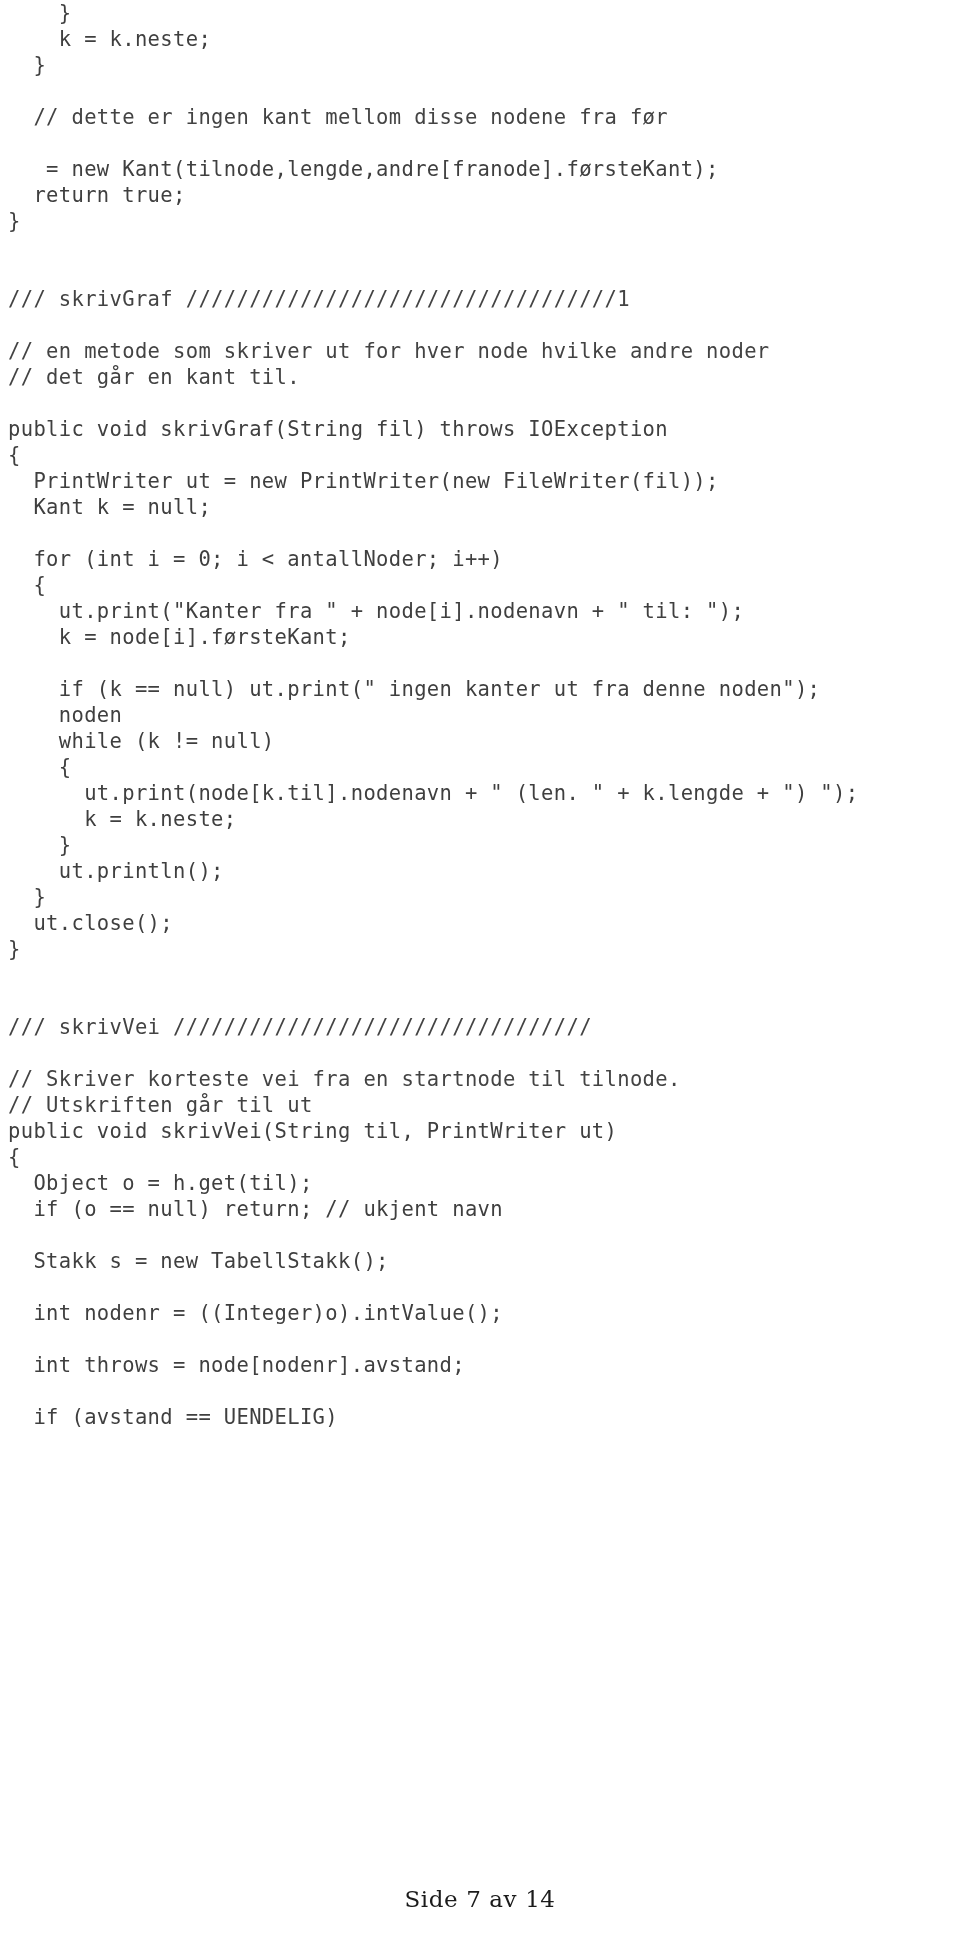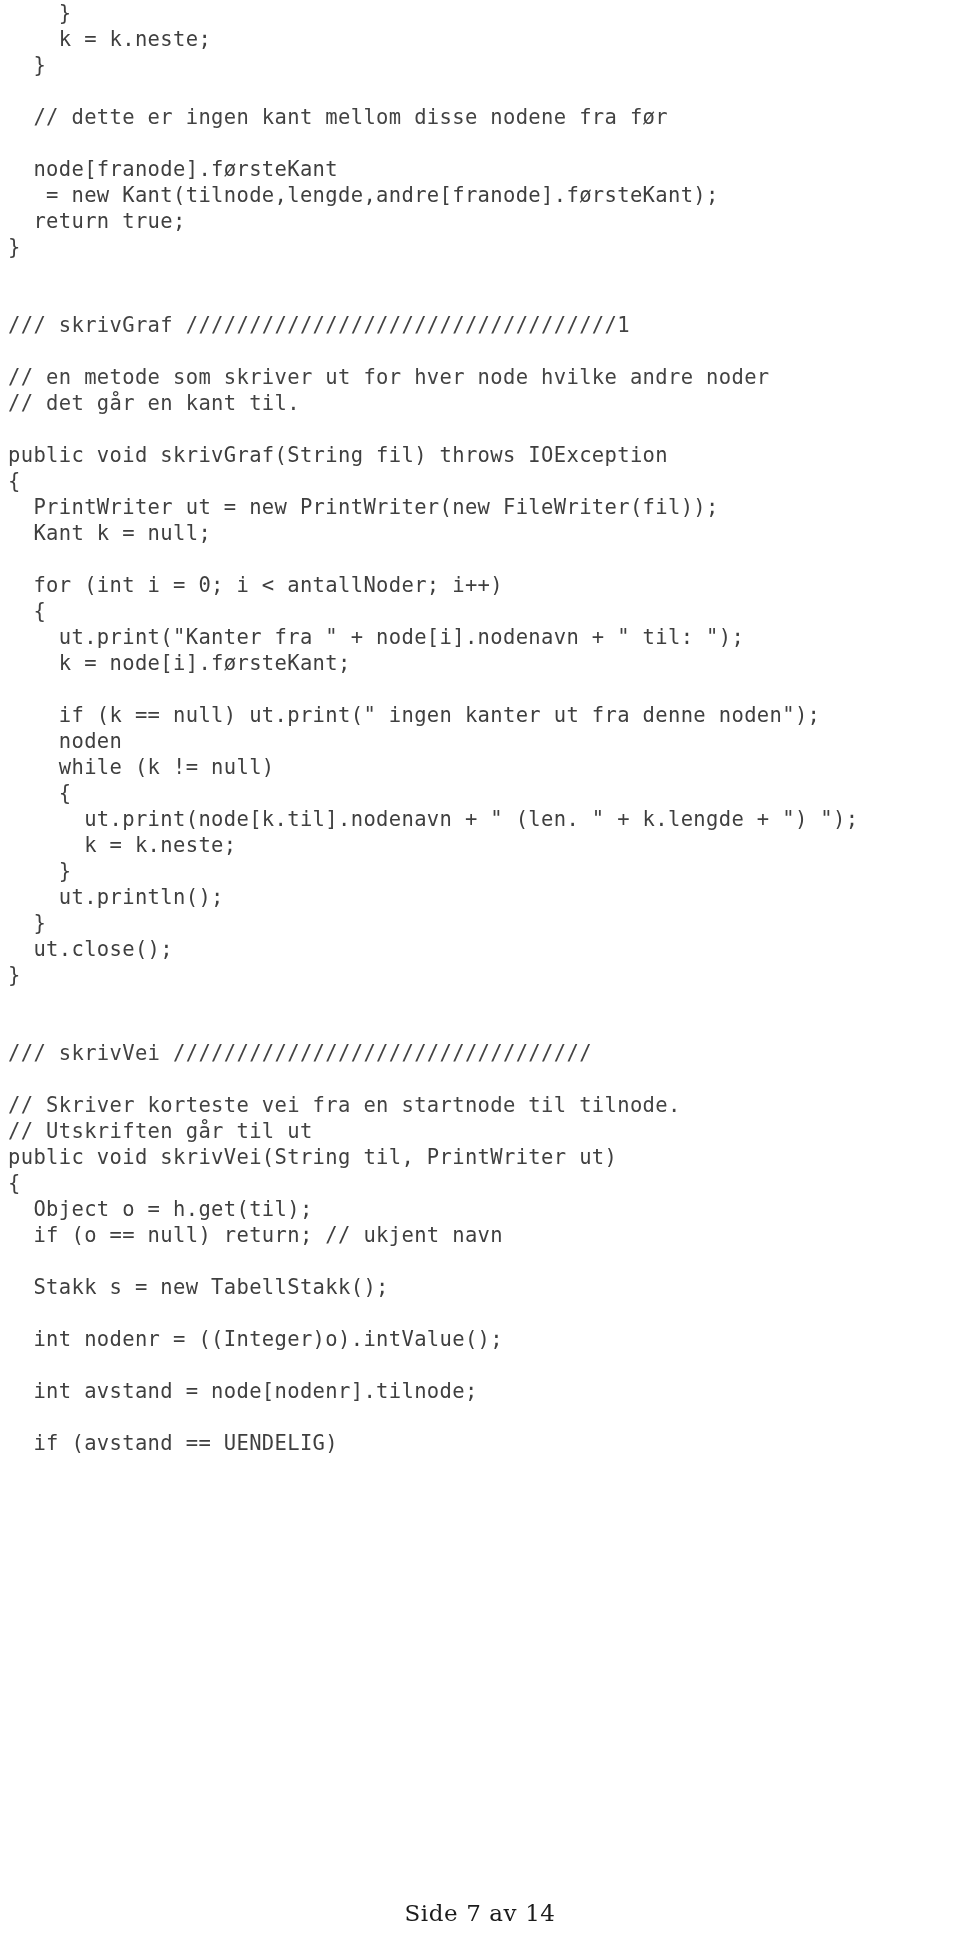--- a/index.html
+++ b/index.html
@@ -55,42 +55,41 @@
   
   .code-line.comment {
     color: #434343;
     padding-left: 8px;
   }
 
   
   .page-footer {
     position: absolute;
     left: 0;
-    bottom: 8px;
+    bottom: 22px;
     width: 960px;
     text-align: center;
     font-family: "DejaVu Serif", "Liberation Serif", serif;
     font-size: 23px;
     color: #1b1b1b;
     letter-spacing: 0.6px;
   }
 </style>
 </head>
 <body>
 
 <div id="page">
 
   <div class="code-block">
       <div class="code-line">    }</div>
       <div class="code-line">    k = k.neste;</div>
       <div class="code-line">  }</div>
       <div class="code-line blank">&nbsp;</div>
       <div class="code-line comment">  // dette er ingen kant mellom disse nodene fra før</div>
       <div class="code-line blank">&nbsp;</div>
-      <div class="code-line">  node[franode].førsteKant</div>
       <div class="code-line">   = new Kant(tilnode,lengde,andre[franode].førsteKant);</div>
       <div class="code-line">  return true;</div>
       <div class="code-line">}</div>
       <div class="code-line blank">&nbsp;</div>
       <div class="code-line blank">&nbsp;</div>
       <div class="code-line comment">/// skrivGraf //////////////////////////////////1</div>
       <div class="code-line blank">&nbsp;</div>
       <div class="code-line comment">// en metode som skriver ut for hver node hvilke andre noder</div>
       <div class="code-line comment">// det går en kant til.</div>
       <div class="code-line blank">&nbsp;</div>
@@ -123,20 +122,20 @@
       <div class="code-line comment">// Utskriften går til ut</div>
       <div class="code-line">public void skrivVei(String til, PrintWriter ut)</div>
       <div class="code-line">{</div>
       <div class="code-line">  Object o = h.get(til);</div>
       <div class="code-line">  if (o == null) return; // ukjent navn</div>
       <div class="code-line blank">&nbsp;</div>
       <div class="code-line">  Stakk s = new TabellStakk();</div>
       <div class="code-line blank">&nbsp;</div>
       <div class="code-line">  int nodenr = ((Integer)o).intValue();</div>
       <div class="code-line blank">&nbsp;</div>
-      <div class="code-line">  int avstand = node[nodenr].tilnode;</div>
+      <div class="code-line">  int throws = node[nodenr].avstand;</div>
       <div class="code-line blank">&nbsp;</div>
       <div class="code-line">  if (avstand == UENDELIG)</div>
     </div>
 
   <div class="page-footer">Side 7 av 14</div>
 
 </div>
 
 </body></html>

